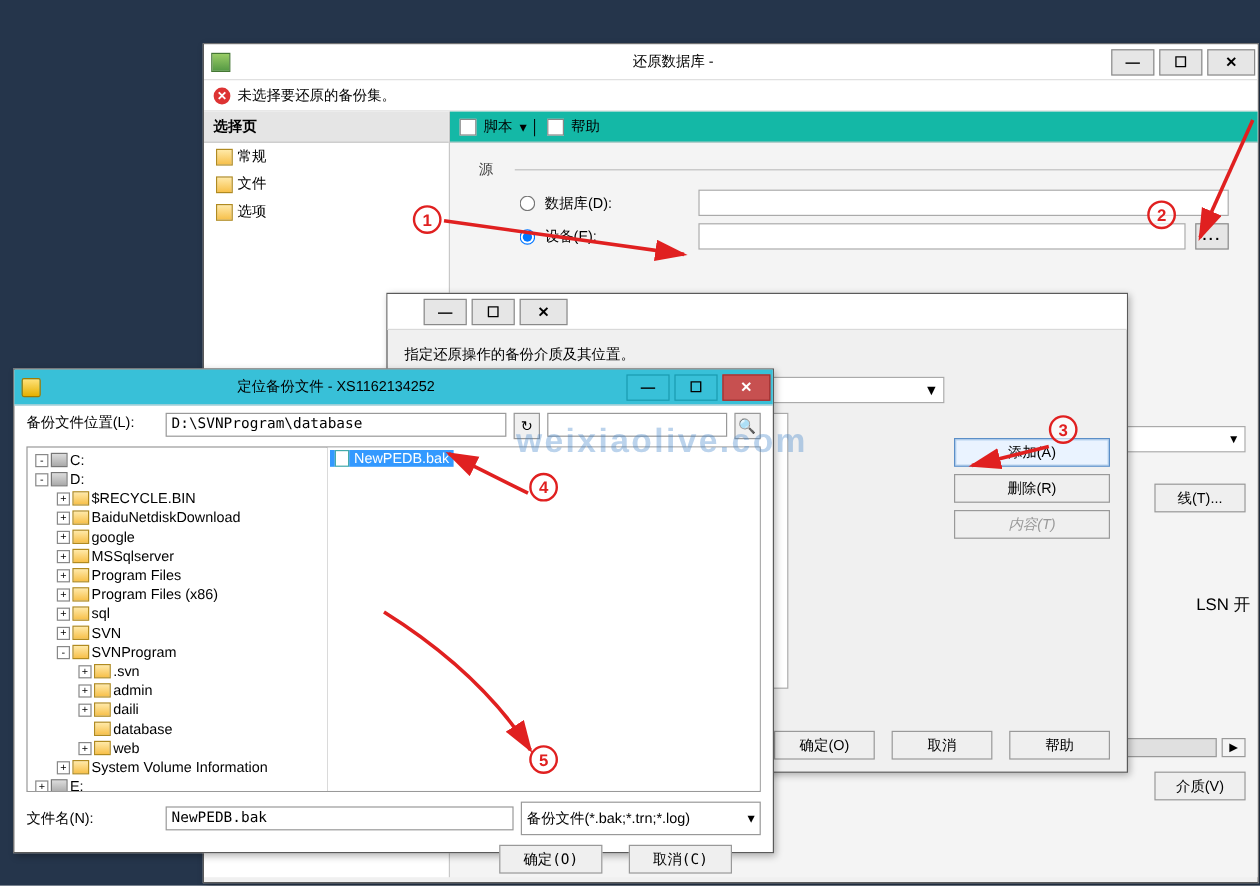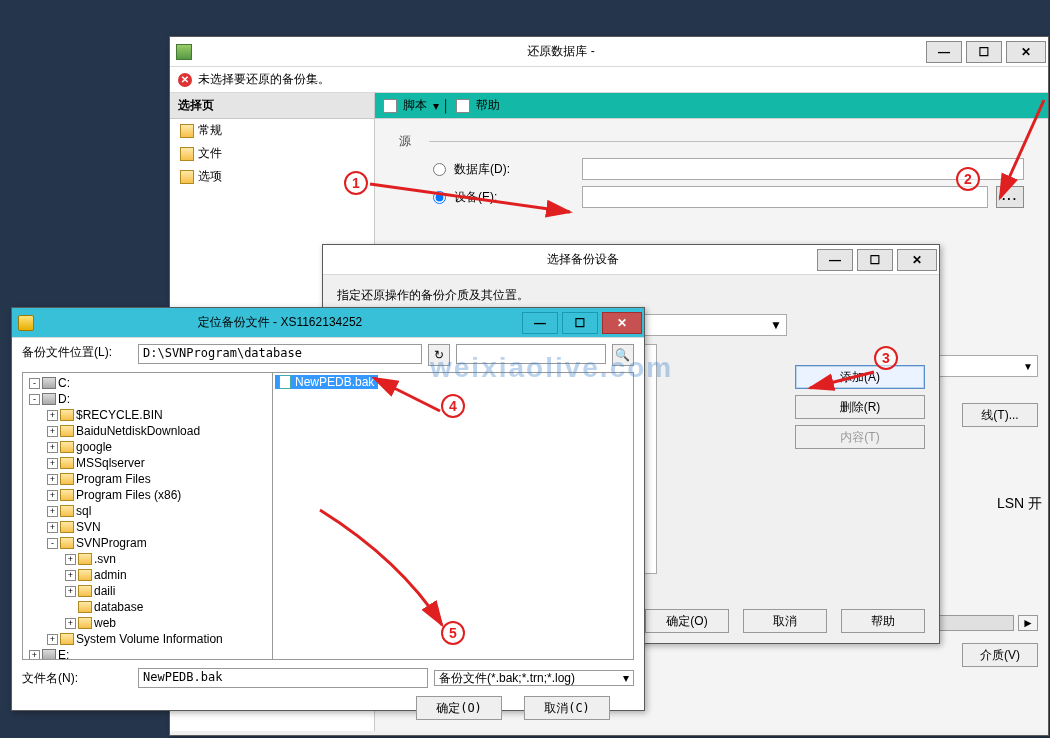--- a/index.html
+++ b/index.html
@@ -67,21 +67,21 @@
   .tnode { display: flex; align-items: center; gap: 2px; white-space: nowrap; height: 16px; }
   .tnode .exp { width: 11px; height: 11px; border: 1px solid #888; display: flex; align-items: center; justify-content: center; font-size: 9px; line-height: 1; background: #fff; }
   .tnode .fico { width: 14px; height: 12px; background: linear-gradient(#ffe9a8,#f7c04a); border: 1px solid #b08a20; }
   .tnode .dico { width: 14px; height: 12px; background: linear-gradient(#dcdcdc,#aaa); border: 1px solid #777; }
   .filepane { flex: 1; background: #fff; position: relative; padding: 2px; }
   .filesel { display: inline-flex; align-items: center; gap: 4px; background: #3399ff; color: #fff; padding: 0 4px; font-family: "SimSun", monospace; }
   .filesel .pico { width: 12px; height: 14px; background: #fff; border: 1px solid #4aa; }
   .locfoot { display: flex; align-items: center; gap: 6px; padding: 8px 10px 4px; }
   .locfoot .lbl2 { width: 110px; }
   .locfoot .fname { flex: 1; height: 20px; border: 1px solid #999; padding: 1px 4px; font-family: "SimSun", monospace; }
-  .locfoot .ftype { width: 200px; height: 16px; border: 1px solid #999; background: #fff; display: flex; align-items: center; justify-content: space-between; padding: 0 4px; font-family: "SimSun", monospace; }
+  .locfoot .ftype { width: 200px; height: 28px; border: 1px solid #999; background: #fff; display: flex; align-items: center; justify-content: space-between; padding: 0 4px; font-family: "SimSun", monospace; }
   .locbtns { display: flex; gap: 22px; justify-content: flex-end; padding: 4px 34px 8px; }
   .locbtns .stdbtn { width: 86px; font-family: "SimSun", monospace; }
 
   
   .anno { position: absolute; pointer-events: none; }
   .circ { width: 24px; height: 24px; border: 2px solid #e02020; border-radius: 50%; color: #e02020; font-size: 14px; font-weight: bold; display: flex; align-items: center; justify-content: center; background: rgba(255,255,255,.6); }
 
   .watermark { position: absolute; left: 430px; top: 352px; font-size: 28px; font-weight: bold; color: rgba(60,130,200,.35); letter-spacing: 2px; pointer-events: none; }
 </style>
 </head>
@@ -160,40 +160,39 @@
         <span style="border:1px solid #999;padding:0 3px;">►</span>
       </div>
       <button class="stdbtn" style="position:absolute;right:10px;bottom:64px;">介质(V)</button>
     </div>
   </div>
 </div>
 
 <div class="window" id="win-device">
   <div class="titlebar">
     <span class="icon" style="background:#fff;"></span>
-    <span class="title">选择备份设备</span>
     <div class="ctrls">
       <div class="tbbtn">—</div>
       <div class="tbbtn">☐</div>
       <div class="tbbtn close">✕</div>
     </div>
   </div>
   <div class="inner">
     <div style="margin:4px 0 10px;">指定还原操作的备份介质及其位置。</div>
     <div style="display:flex;gap:30px;align-items:center;">
       <div class="devcombo" style="width:450px;">
           <span class="chev">▼</span>
         </div>
     </div>
     <div class="listarea" style="width:320px;"></div>
   </div>
   <div class="rbtns">
     <button class="stdbtn addbtn">添加(A)</button>
     <button class="stdbtn" disabled="" style="color:#000000;">删除(R)</button>
-    <button class="stdbtn" disabled="" style="color:#999;">内容(T)</button>
+    <button class="stdbtn" disabled="" style="color:#999;font-style:italic;">内容(T)</button>
   </div>
   <div class="footbtns">
     <button class="stdbtn">确定(O)</button>
     <button class="stdbtn">取消</button>
     <button class="stdbtn">帮助</button>
   </div>
 </div>
 
 <div class="window" id="win-locate">
   <div class="titlebar">

